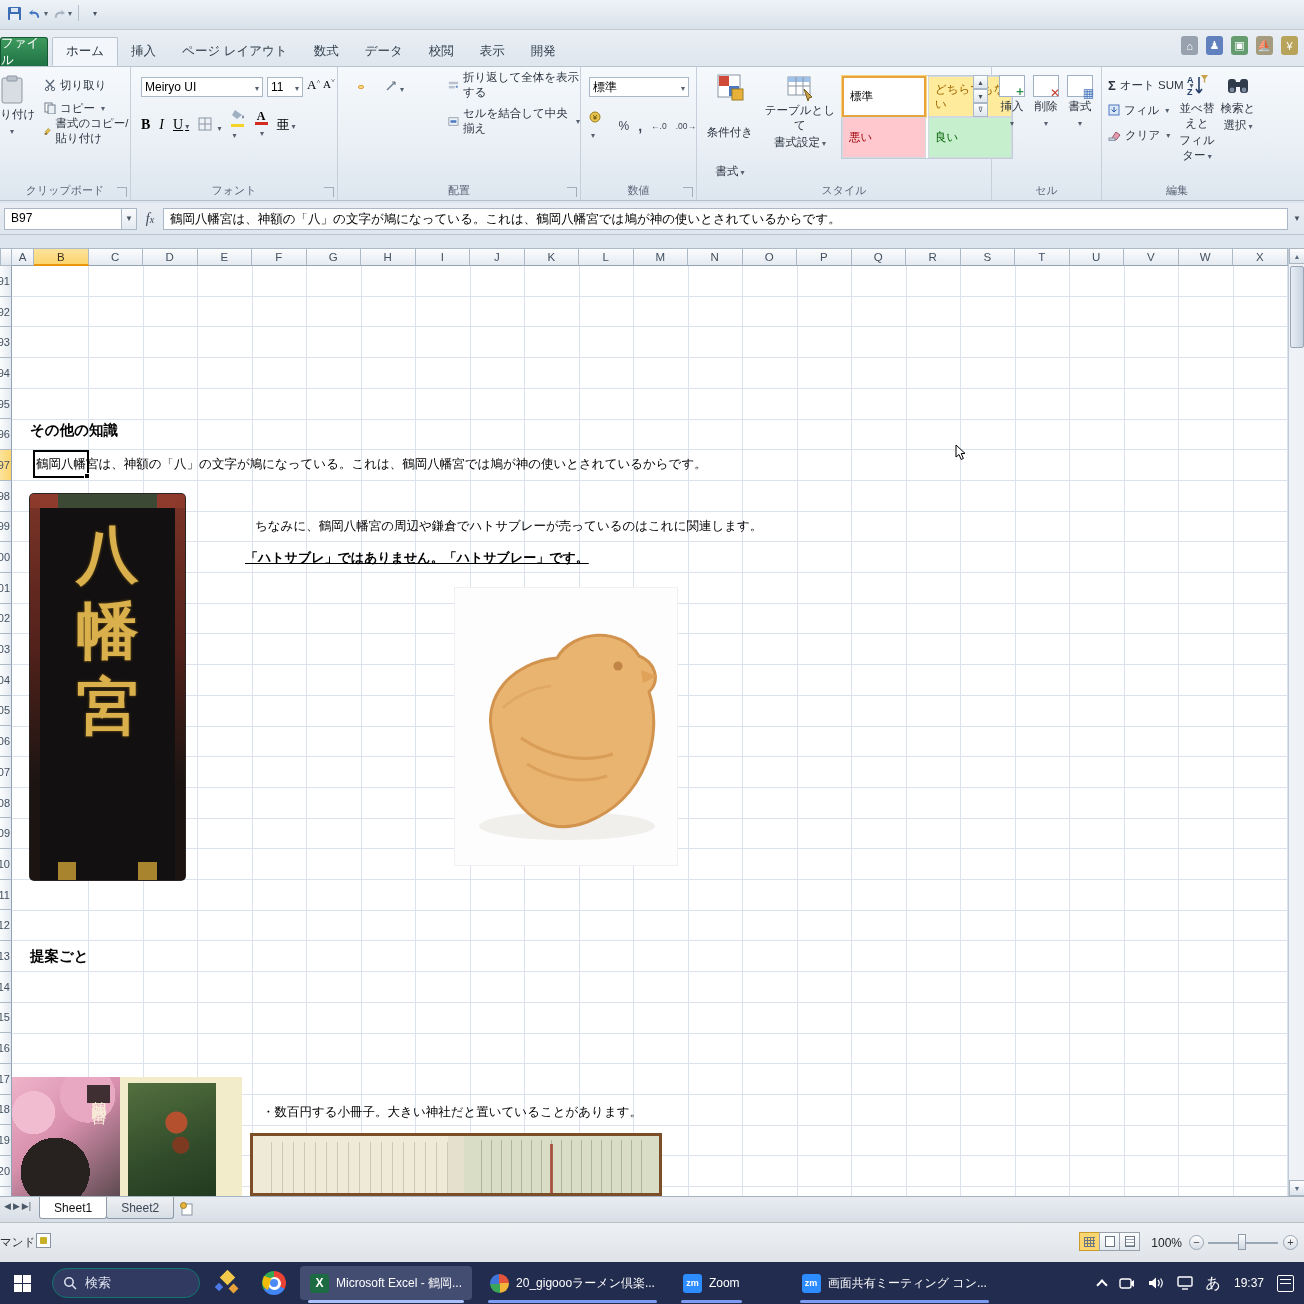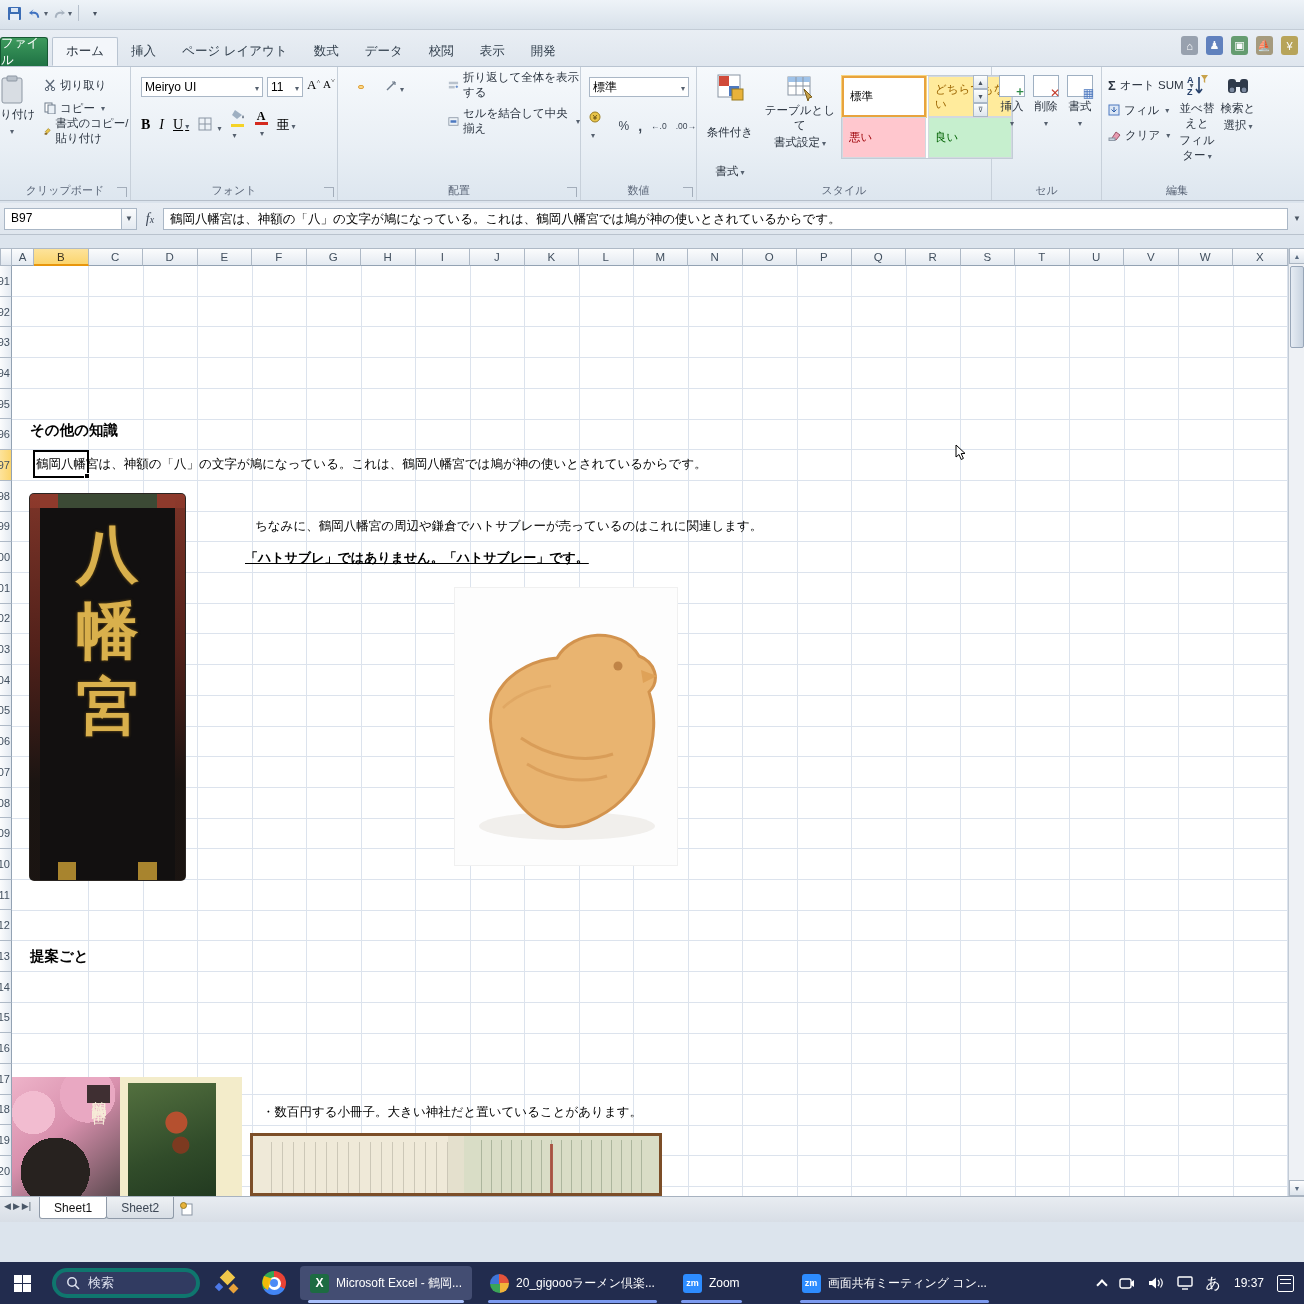--- a/index.html
+++ b/index.html
@@ -141,21 +141,21 @@
   #zoom-minus, #zoom-plus { position:absolute; top:12px; width:15px; height:15px; border-radius:50%; background:linear-gradient(#fdfdfe,#d7dee6); border:1px solid #9aa6b4; font-size:11px; color:#444; text-align:center; line-height:12px; }
   #zoom-minus { right:100px; } #zoom-plus { right:6px; }
   #zoom-track { position:absolute; right:26px; top:19px; width:70px; height:2px; background:#9aa6b4; }
   #zoom-thumb { position:absolute; right:58px; top:11px; width:8px; height:16px; background:linear-gradient(#fdfdfe,#cfd8e2); border:1px solid #8f9cab; }
 
   
   #taskbar { position:absolute; top:1262px; left:0; width:1304px; height:42px; background:#222c4e; display:flex; align-items:center; }
   #start-btn { margin-left:10px; width:24px; height:24px; display:flex; align-items:center; justify-content:center; }
   .winlogo { width:17px; height:17px; display:grid; grid-template-columns:8px 8px; grid-template-rows:8px 8px; gap:1px; }
   .winlogo i { background:#fff; }
-  #search-pill { margin-left:18px; width:148px; height:30px; border-radius:15px; background:#313b61; border:4px solid #0f766e; display:flex; align-items:center; padding:0 10px; gap:8px; color:#dfe3f0; font-size:13px; }
+  #search-pill { margin-left:18px; width:148px; height:30px; border-radius:15px; background:#313b61; border:1px solid #0f766e; display:flex; align-items:center; padding:0 10px; gap:8px; color:#dfe3f0; font-size:13px; }
   #sparkle { margin-left:14px; width:26px; height:26px; position:relative; }
   .dia { position:absolute; transform:rotate(45deg); }
   #chrome-ic { margin-left:22px; width:24px; height:24px; border-radius:50%;
      background:conic-gradient(#ea4335 0 33%, #4285f4 33% 66%, #34a853 66% 100%); position:relative; }
   #chrome-ic::before { content:""; position:absolute; left:5.5px; top:5.5px; width:13px; height:13px; border-radius:50%; background:#fff; }
   #chrome-ic::after { content:""; position:absolute; left:8px; top:8px; width:8px; height:8px; border-radius:50%; background:#4c8bf5; }
   #chrome-ic .yellow { position:absolute; left:0; top:6px; width:8px; height:12px; background:#fbbc05; border-radius:0 0 0 12px; transform:rotate(18deg); opacity:.95; }
   #task-list { display:flex; align-items:center; height:100%; margin-left:14px; }
   .task { position:relative; height:34px; display:flex; align-items:center; gap:7px; padding:0 10px; margin-right:8px; color:#fff; font-size:12px; white-space:nowrap; border-radius:4px; }
   .task.active { background:#434d72; }
@@ -673,20 +673,40 @@
       </div>
     <div id="ins-sheet">
       <svg width="15" height="15" viewBox="0 0 15 15">
           <rect x="3" y="3" width="10" height="11" fill="#fff" stroke="#8a95a3"></rect>
           <circle cx="4.5" cy="4.5" r="3" fill="#e8b23a" stroke="#9a7d22"></circle>
         </svg>
     </div>
 
   </div>
 
+  <div id="statusbar">
+    <div id="status-mode">マンド</div>
+    <div id="macro-ic"></div>
+    <div id="view-btns">
+      <span class="viewbtn sel">
+          <span class="vb-grid"></span>
+        </span>
+      <span class="viewbtn">
+          <span class="vb-page"></span>
+        </span>
+      <span class="viewbtn">
+          <span class="vb-page" style="background:repeating-linear-gradient(#fff 0 2px,#9aa6b4 2px 3px);"></span>
+        </span>
+    </div>
+    <div id="zoom-level">100%</div>
+    <div id="zoom-minus">−</div>
+    <div id="zoom-track"></div>
+    <div id="zoom-thumb"></div>
+    <div id="zoom-plus">+</div>
+  </div>
 
   <div id="taskbar">
     <div id="start-btn">
       <span class="winlogo">
           <i></i>
           <i></i>
           <i></i>
           <i></i>
         </span>
     </div>

